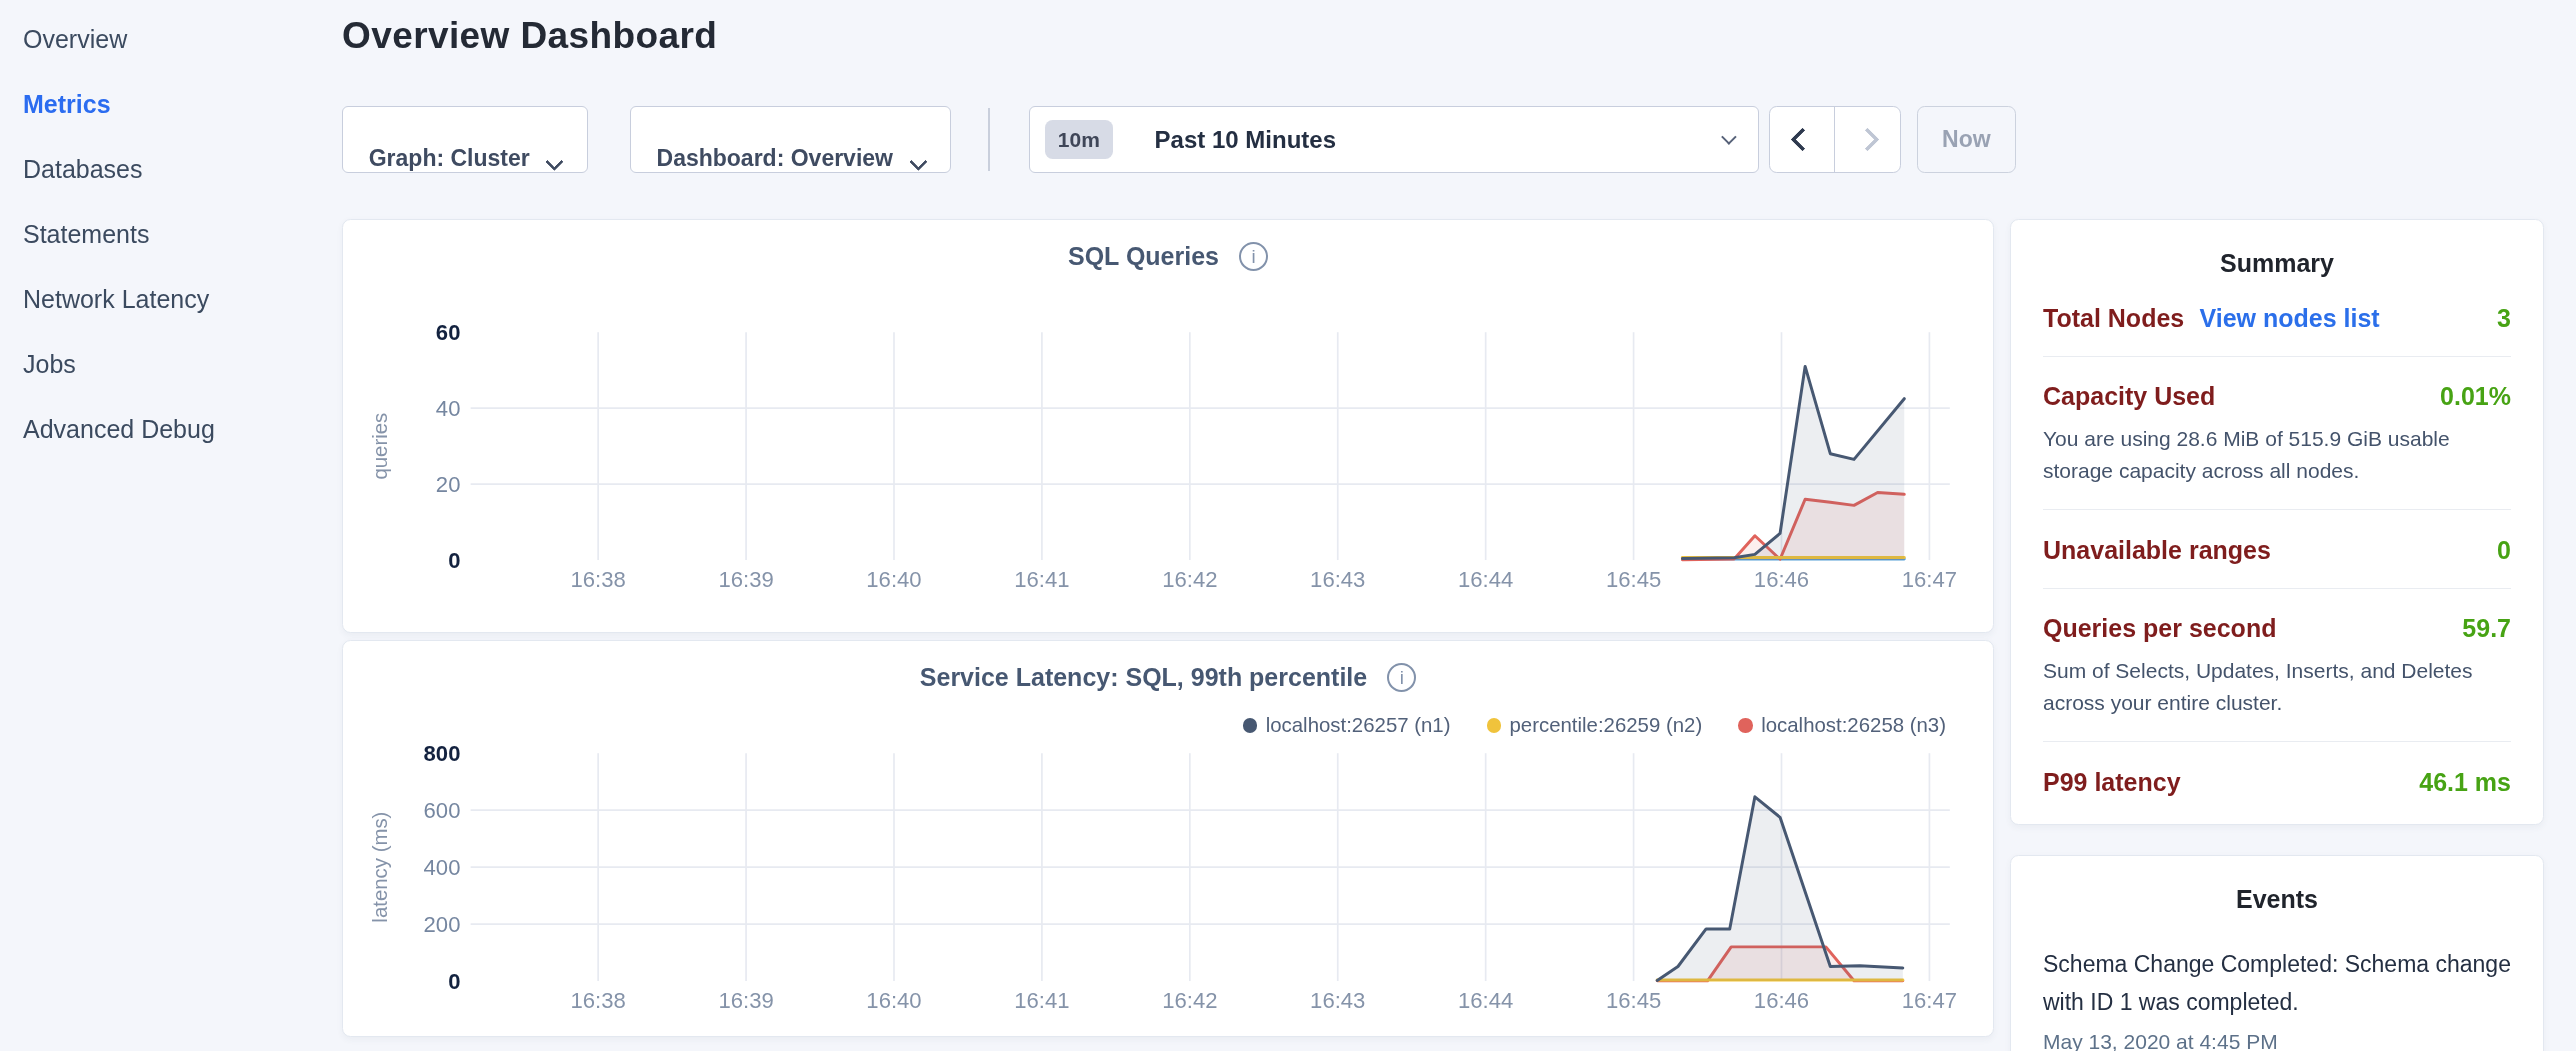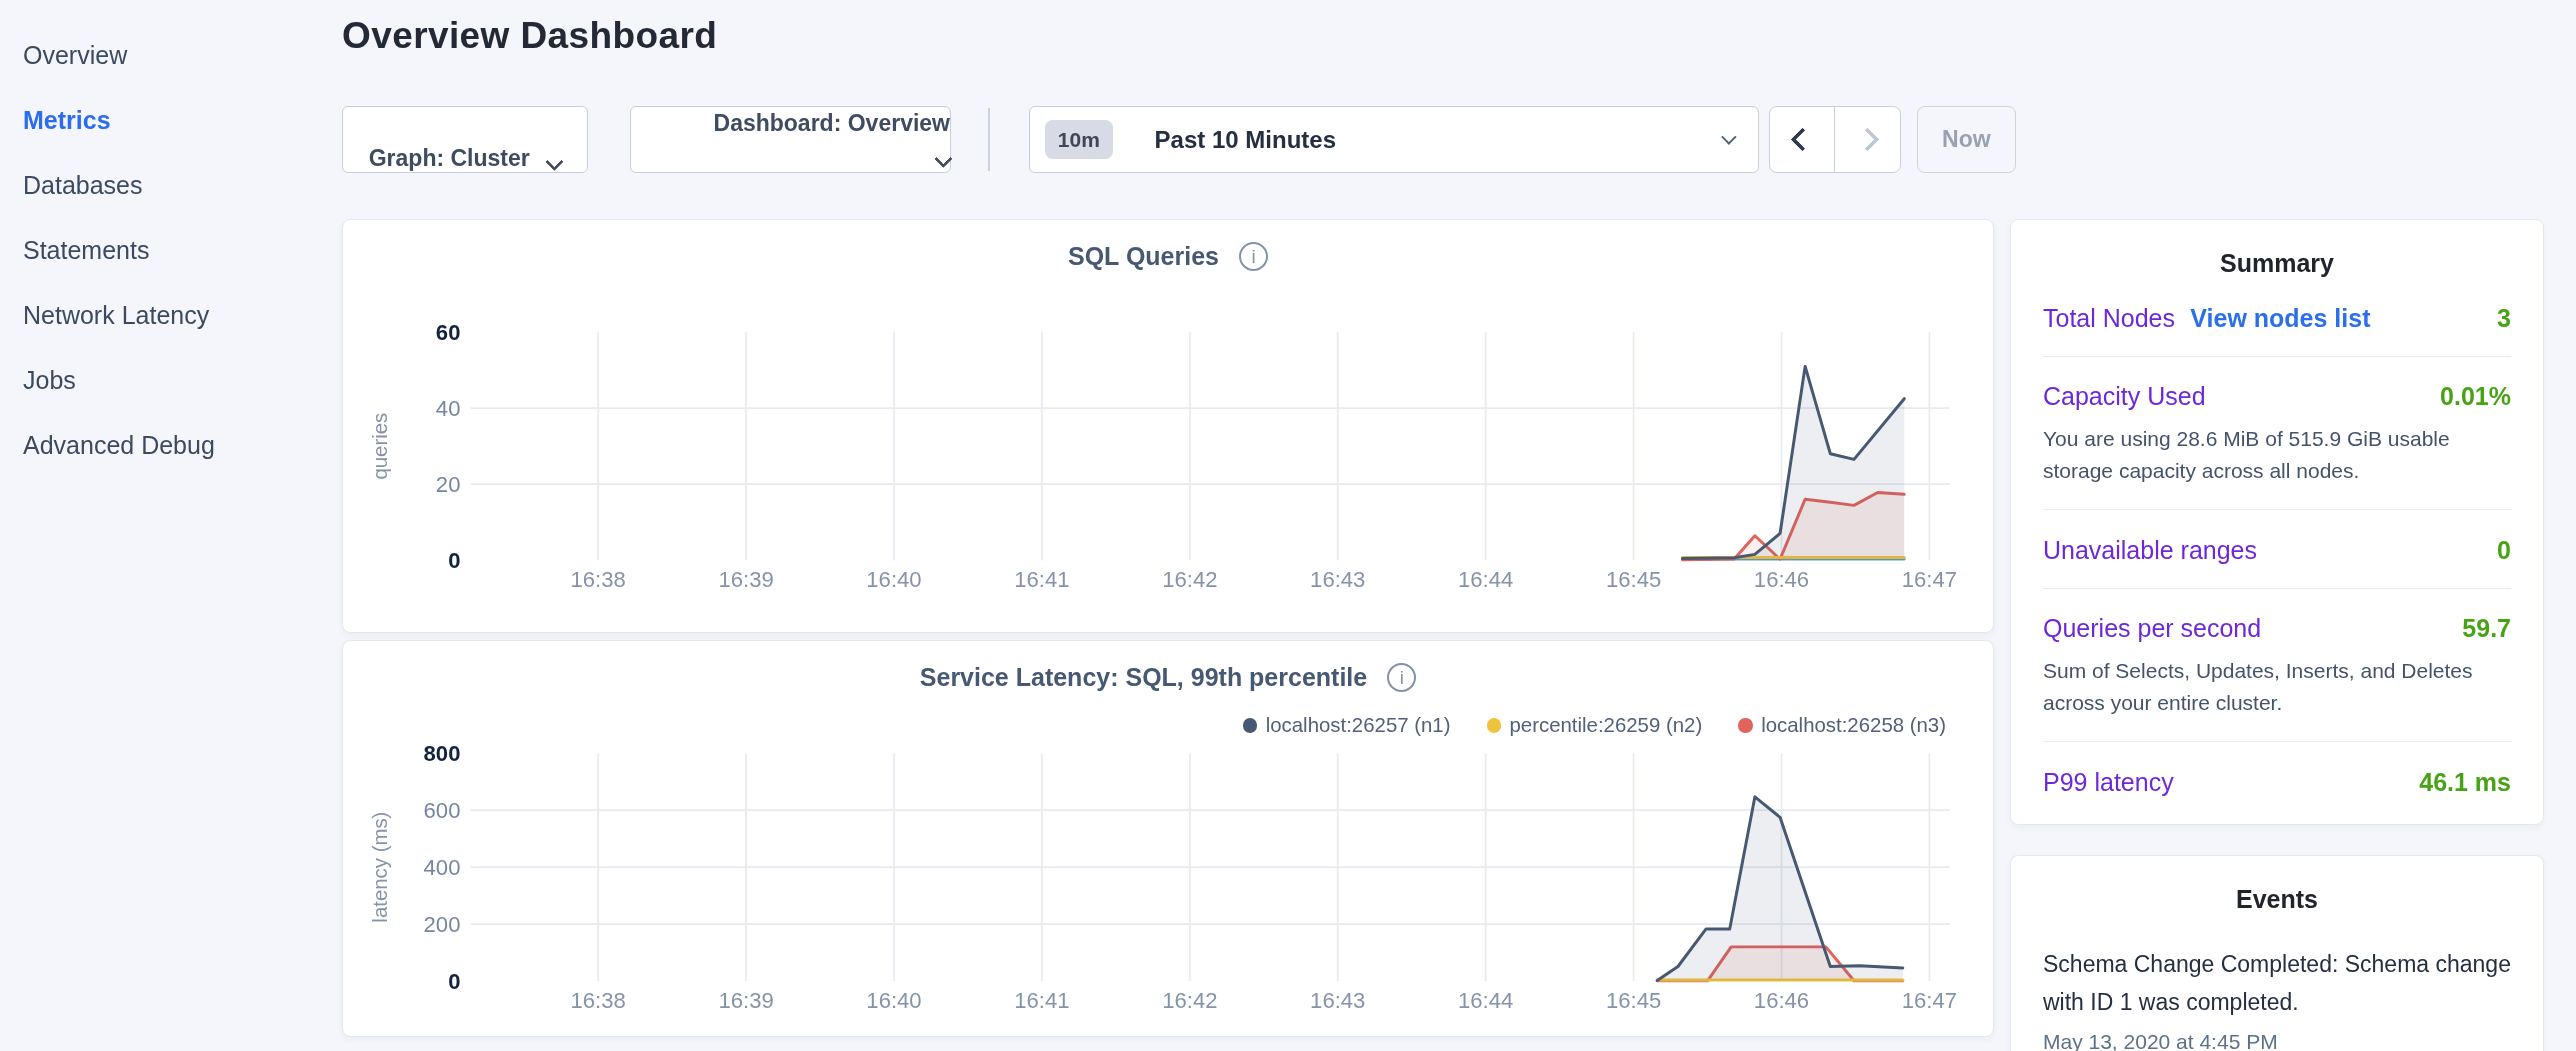--- a/index.html
+++ b/index.html
@@ -4,40 +4,40 @@
 <style>
   * { margin:0; padding:0; box-sizing:border-box; }
   html,body { width:2576px; height:1051px; overflow:hidden; }
   body {
     background:#f4f6fb;
     font-family:"Liberation Sans", sans-serif;
     color:#3e4b61;
     position:relative;
   }
   
-  .sidebar { position:absolute; left:0; top:0; width:340px; padding-top:23px; }
+  .sidebar { position:absolute; left:0; top:0; width:340px; padding-top:7px; }
   .nav-item {
     height:65px; display:flex; align-items:center; padding-left:23px;
     font-size:25px; color:#3b4a5f; cursor:pointer;
   }
   .nav-item.active { color:#2b6cf0; font-weight:bold; }
   
   .page-title {
     position:absolute; left:342px; top:15.3px;
     font-size:37px; font-weight:bold; color:#242a35; letter-spacing:0.4px;
   }
   
   .controls { position:absolute; left:342px; top:106px; height:67px; display:flex; align-items:stretch; }
   .dropdown {
     background:#fff; border:1.3px solid #c8cedd; border-radius:6px;
     display:flex; align-items:flex-end; justify-content:center; gap:18.7px;
     font-size:23px; font-weight:bold; color:#3f4b61; cursor:pointer;
   }
   .dd-graph { width:246px; }
-  .dd-dashboard { width:321px; margin-left:42px;flex-direction:column; }
+  .dd-dashboard { width:321px; margin-left:42px; }
   .chev-down {
     width:12.8px; height:12.8px; border-right:3px solid #3f4b61; border-bottom:3px solid #3f4b61;
     transform:rotate(45deg) translate(-2.6px,-2.6px); border-radius:0.9px;
   }
   .v-divider { width:1.7px; background:#c9cfdc; margin:1.7px 0 1.7px 37px; }
   .timebox {
     margin-left:39px; width:730px; background:#fff; border:1.3px solid #c8cedd; border-radius:6px;
     display:flex; align-items:center; padding:0 25.5px 0 15.3px; cursor:pointer;
   }
   .time-badge {
@@ -94,21 +94,21 @@
   .ytick { fill:#7586a0; font-size:26px; }
   .ytick.strong { fill:#13223f; font-weight:bold; }
   .xtick { fill:#8593a9; font-size:26px; }
   .ylab { fill:#8593a9; font-size:24px; }
   
   .summary-card { left:2010px; top:219px; width:534px; height:606px; padding:0 32px; }
   .side-title { text-align:center; font-size:25px; font-weight:bold; color:#20242c; padding-top:29px; }
   .srow { padding:25.5px 0 23px; border-bottom:1.3px solid #e9ecf1; }
   .srow:last-child { border-bottom:none; }
   .srow-head { display:flex; align-items:baseline; }
-  .srow-label { font-size:25px; font-weight:normal; color:#6d28d9; }
+  .srow-label { font-size:25px; font-weight:bold; color:#7f1d1d; }
   .srow-link { font-size:25px; font-weight:bold; color:#2b6fea; margin-left:15.3px; cursor:pointer; }
   .srow-value { margin-left:auto; font-size:25px; font-weight:bold; color:#47a314; }
   .srow-desc { margin-top:12px; font-size:21px; color:#44536b; line-height:1.5; max-width:442px; }
   .events-card { left:2010px; top:855px; width:534px; height:255px; padding:0 32px; }
   .event-msg { margin-top:32px; font-size:23px; color:#242f42; line-height:1.65; }
   .event-time { margin-top:8.5px; font-size:21px; color:#5d7189; }
 </style>
 </head>
 <body>
 

